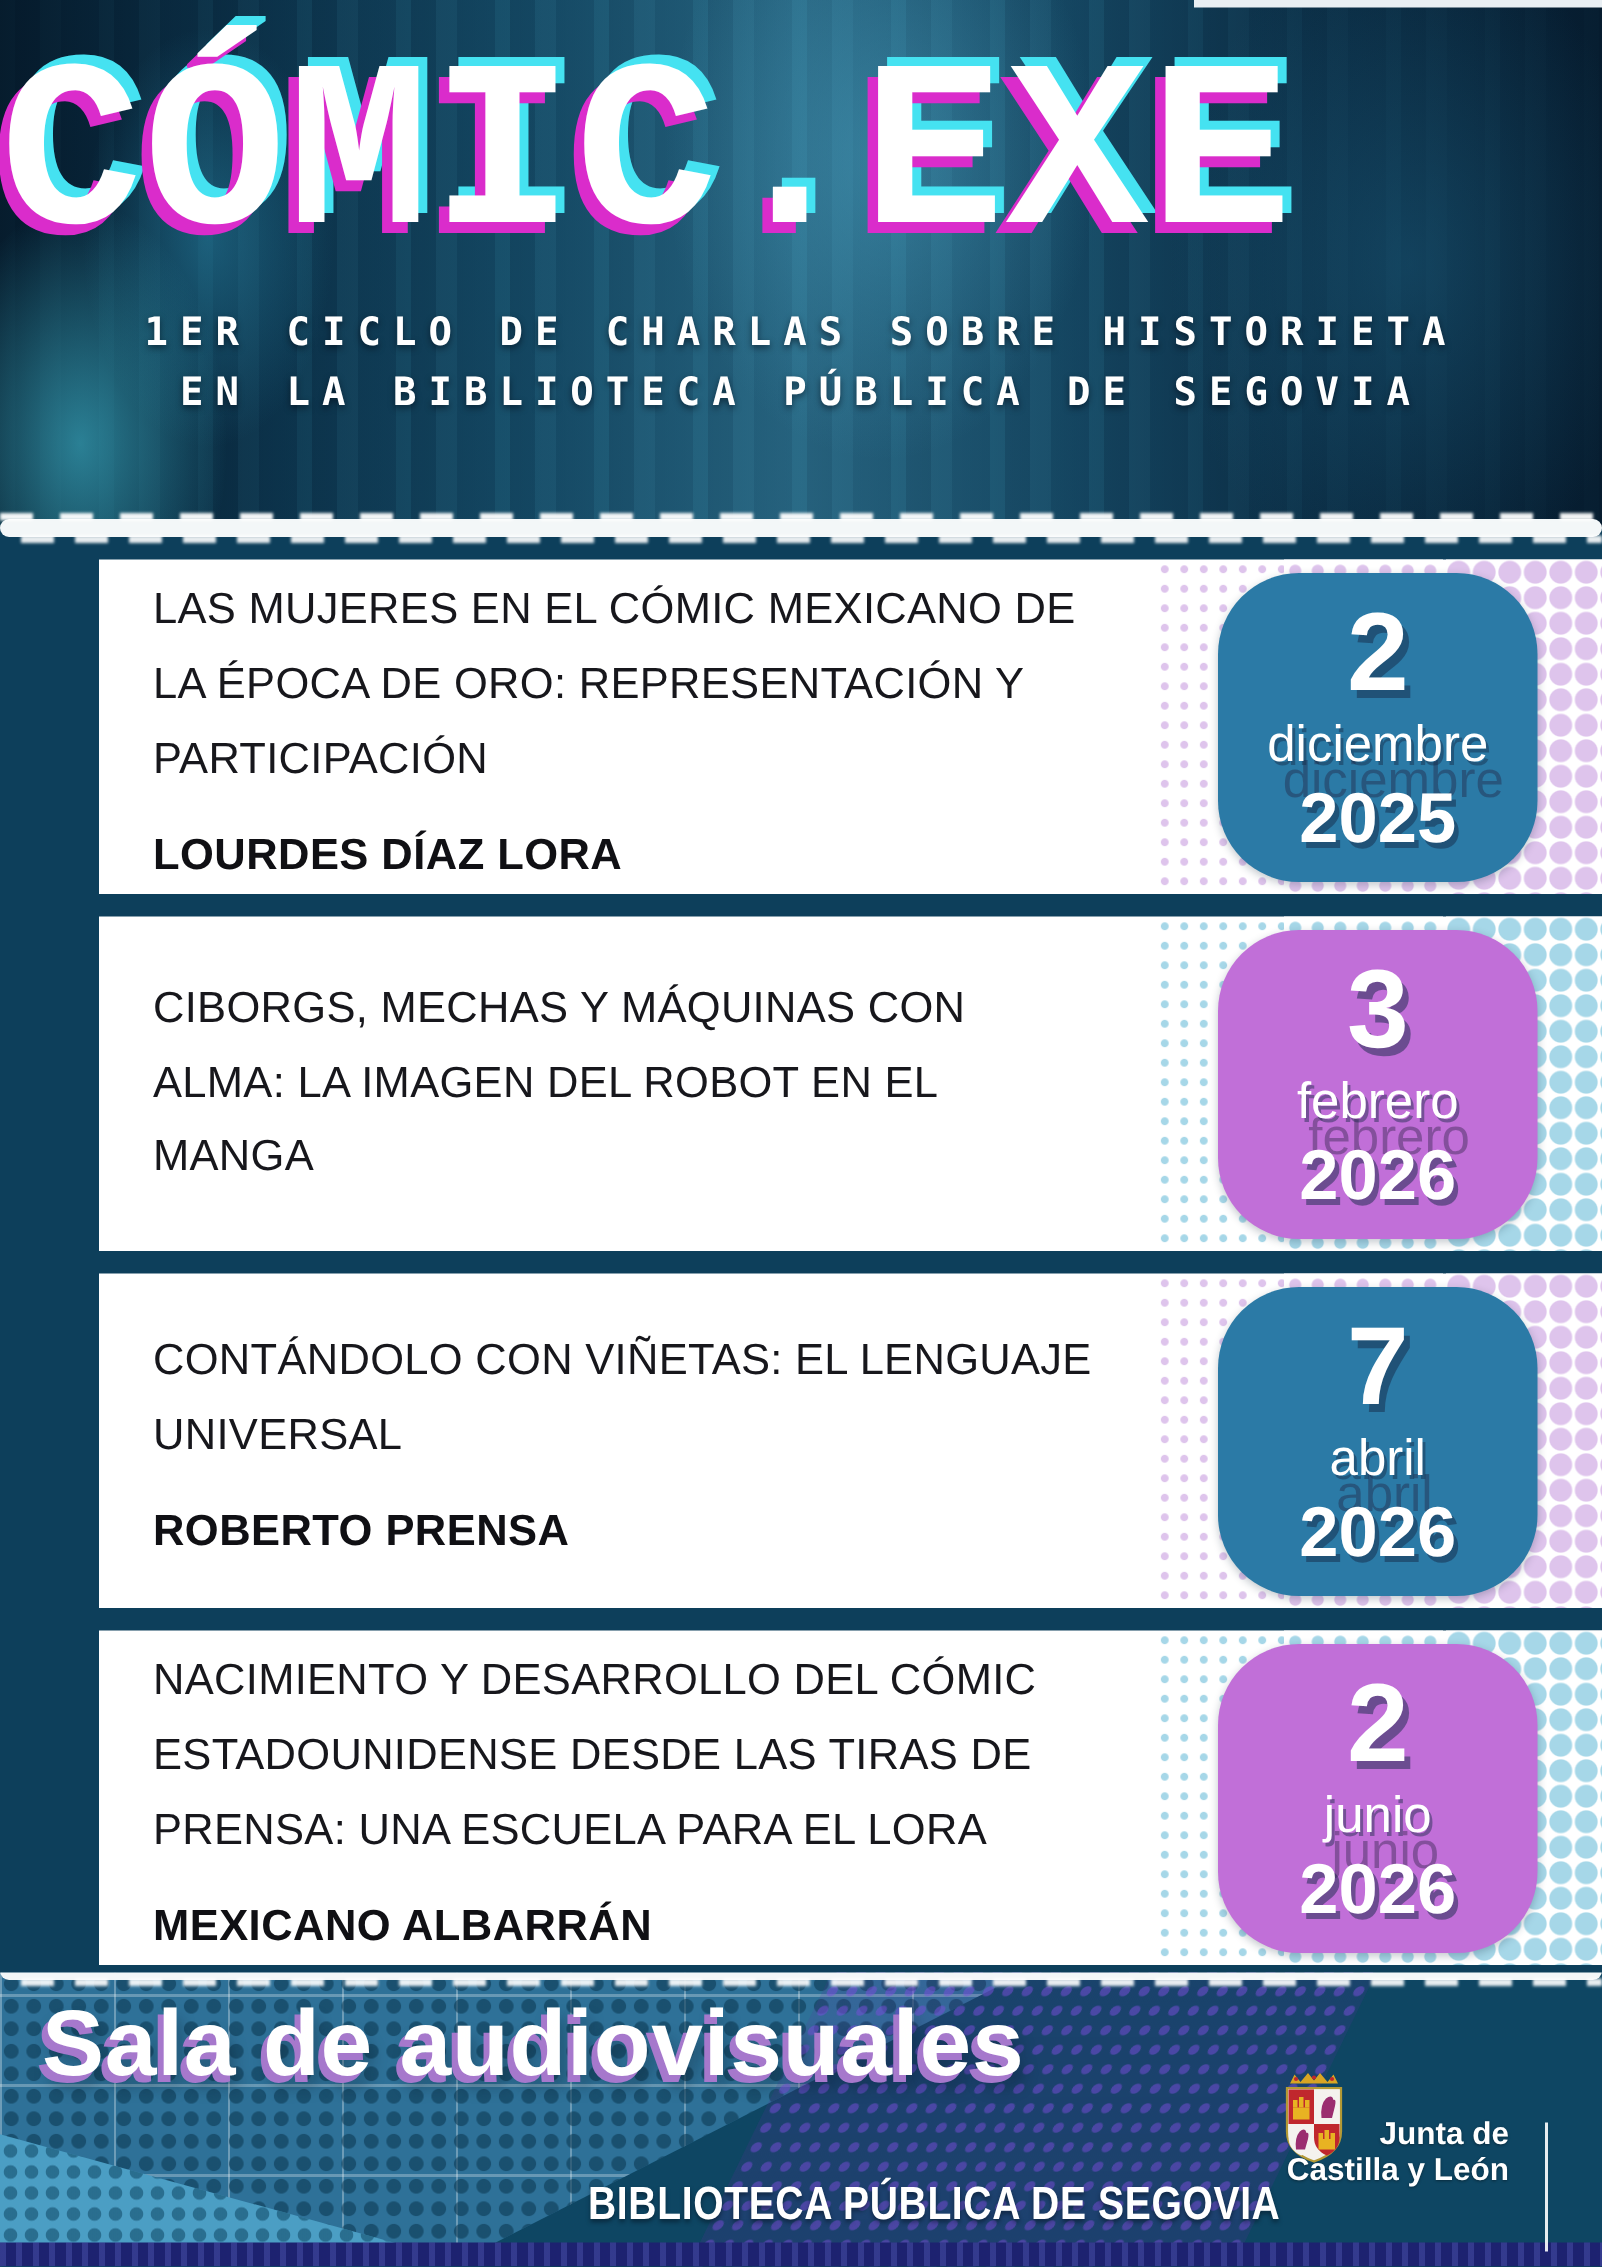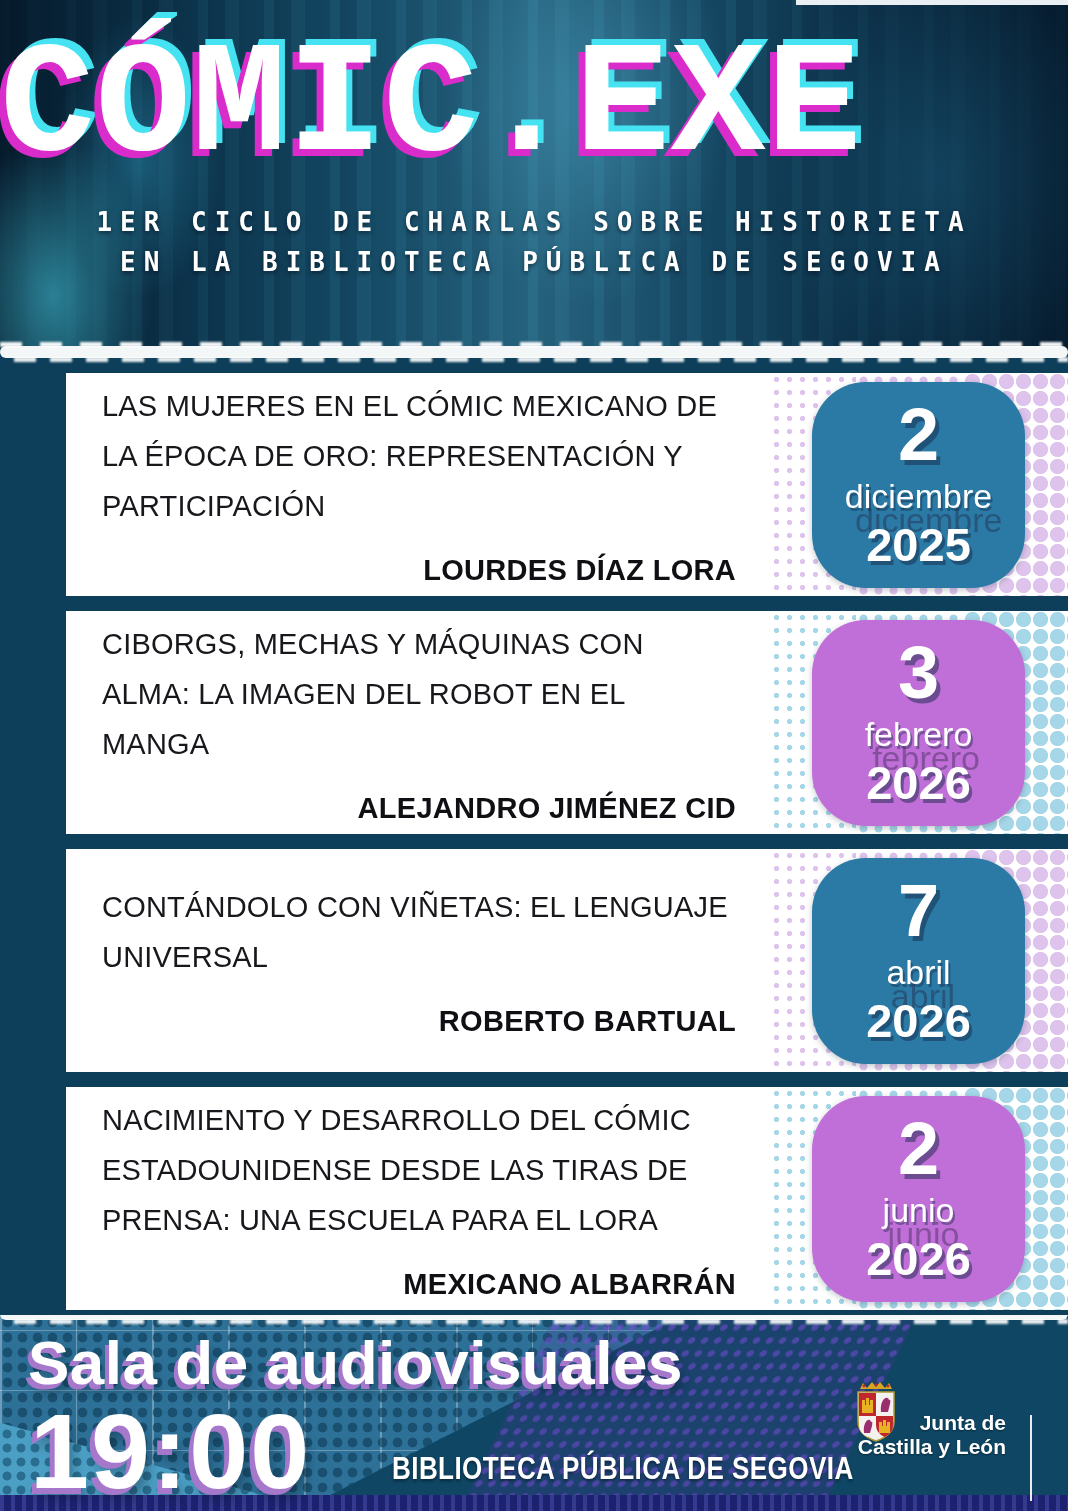--- a/index.html
+++ b/index.html
@@ -51,21 +51,21 @@
   }
 
   
   .rows { position:relative; width:1068px; height:963px; background:#0d3f5b; padding:18px 0 0 18px;
           display:flex; flex-direction:column; gap:15px; }
   .rows .chalk { margin:-24px 0 0 -18px; width:1068px; }
   .row { height:223px; display:flex; }
   .card { flex:1; background:#ffffff; display:flex; flex-direction:column; justify-content:center;
           padding:10px 34px 10px 36px;margin-left:48px; }
   .etitle { font-size:29px; line-height:1.72; color:#17171c; letter-spacing:.2px; max-width:700px; }
-  .espeaker { margin-top:22px; font-size:29px; font-weight:bold; color:#101014; letter-spacing:.3px;text-align:right; }
+  .espeaker { margin-top:22px; font-size:29px; font-weight:bold; color:#101014; letter-spacing:.3px; }
 
   .dots { position:relative; width:298px; background-color:#ffffff;
           background-image:radial-gradient(var(--dot) 2.3px, transparent 2.9px);
           background-size:13px 13px; }
   .dots::before { content:""; position:absolute; top:0; bottom:0; left:86px; width:106px; background-color:#fff;
           background-image:radial-gradient(var(--dot) 3.7px, transparent 4.3px); background-size:15px 15px; }
   .dots::after { content:""; position:absolute; top:0; bottom:0; right:0; width:104px; background-color:#fff;
           background-image:radial-gradient(var(--dot) 7.2px, transparent 8px); background-size:17px 17px; }
 
   .badge { position:absolute; z-index:2; left:42px; top:50%; transform:translateY(-50%);
@@ -143,38 +143,37 @@
           <span class="month">diciembre</span>
         </div>
         <div class="year">2025</div>
       </div>
     </div>
   </section>
 
   <section class="row">
     <div class="card">
       <p class="etitle">CIBORGS, MECHAS Y MÁQUINAS CON ALMA: LA IMAGEN DEL ROBOT EN EL MANGA</p>
-      <p class="espeaker">ALEJANDRO JIMÉNEZ CID</p>
     </div>
     <div class="dots" style="--dot: #a6d7e8;">
       <div class="badge" style="background: rgb(193, 111, 216);">
         <div class="day">3</div>
         <div class="month-wrap">
           <span class="month-ghost">febrero</span>
           <span class="month">febrero</span>
         </div>
         <div class="year">2026</div>
       </div>
     </div>
   </section>
 
   <section class="row">
     <div class="card">
       <p class="etitle">CONTÁNDOLO CON VIÑETAS: EL LENGUAJE UNIVERSAL</p>
-      <p class="espeaker">ROBERTO BARTUAL</p>
+      <p class="espeaker">ROBERTO PRENSA</p>
     </div>
     <div class="dots" style="--dot: #dec4ec;">
       <div class="badge" style="background: rgb(43, 122, 166);">
         <div class="day">7</div>
         <div class="month-wrap">
           <span class="month-ghost">abril</span>
           <span class="month">abril</span>
         </div>
         <div class="year">2026</div>
       </div>
@@ -199,21 +198,20 @@
   </section>
 </main>
 
 <footer class="footer">
   <div class="f-bluewedge"></div>
   <div class="f-brightwedge"></div>
   <div class="f-purpleband"></div>
   <div class="chalk"></div>
 
   <div class="room">Sala de audiovisuales</div>
-  <div class="time">19:00</div>
   <div class="venue">BIBLIOTECA PÚBLICA DE SEGOVIA</div>
 
   <div class="junta">
     <svg width="48" height="62" viewBox="0 0 48 62">
 
       <path d="M8 8 L11 2 L15 7 L20 1 L24 6 L28 1 L33 7 L37 2 L40 8 Z" fill="#d8a523"></path>
       <circle cx="12" cy="5" r="1.4" fill="#c0272d"></circle>
         <circle cx="24" cy="4" r="1.4" fill="#c0272d"></circle>
         <circle cx="36" cy="5" r="1.4" fill="#c0272d"></circle>
 

